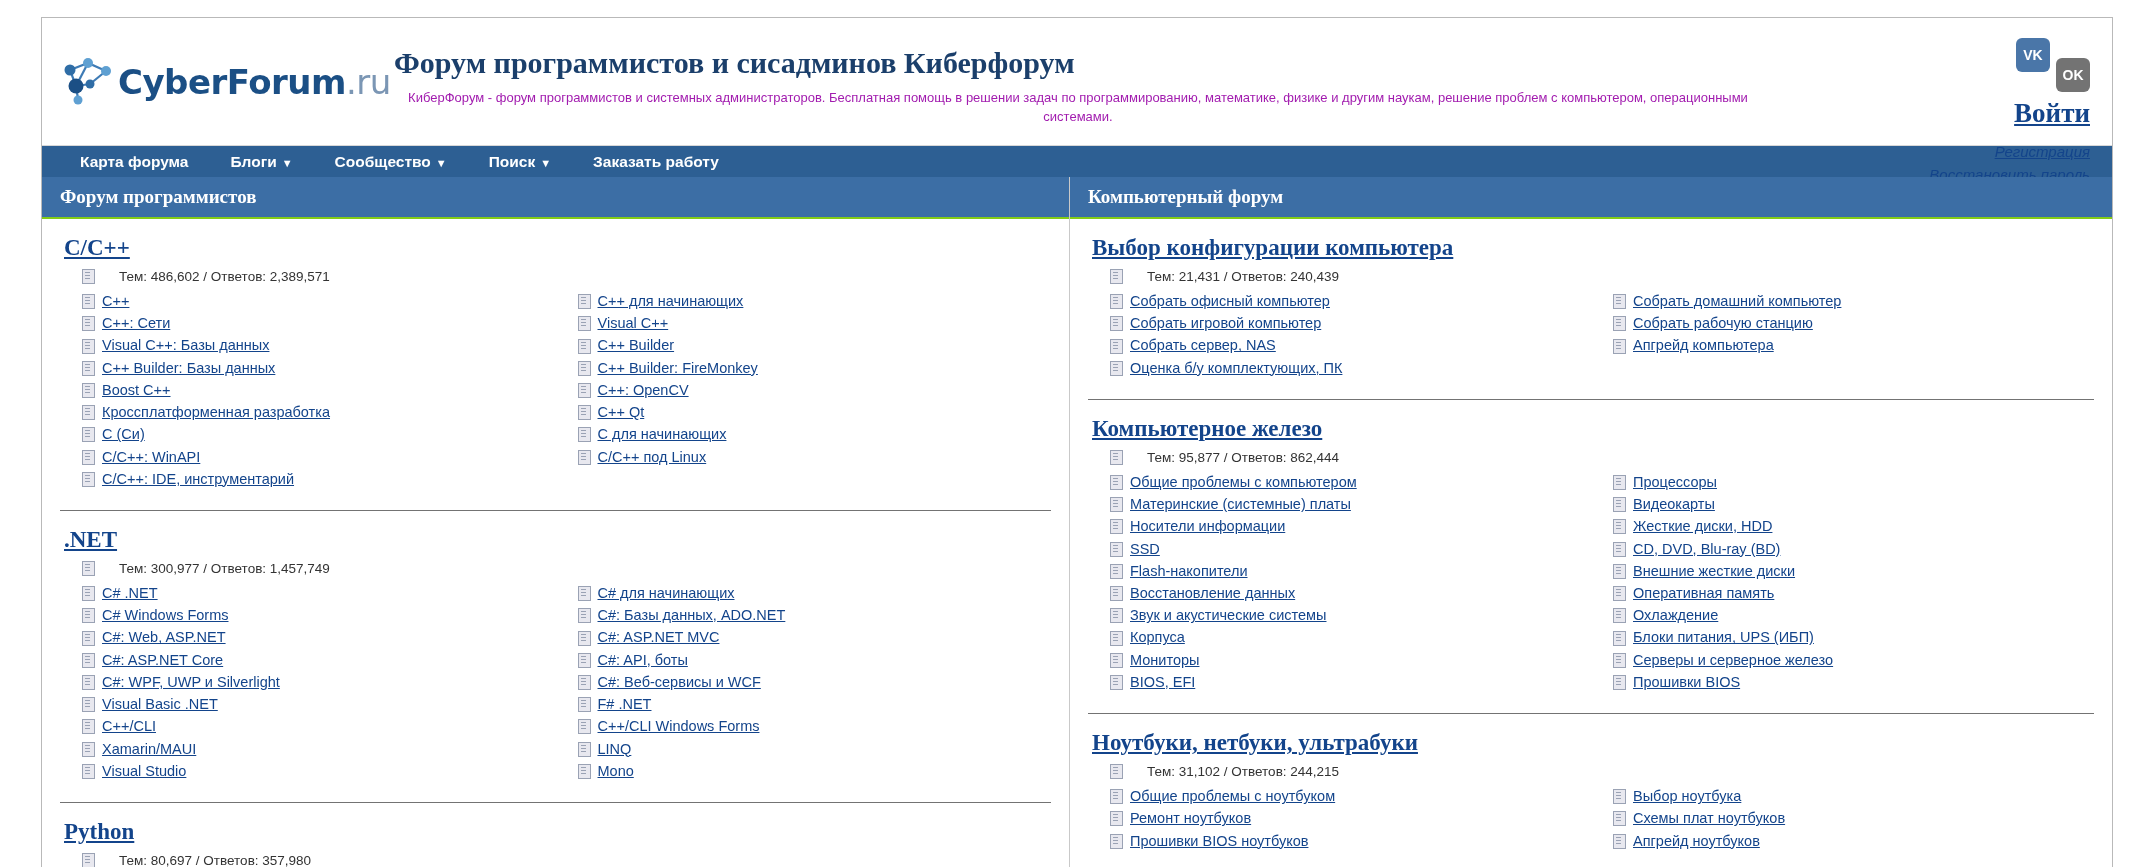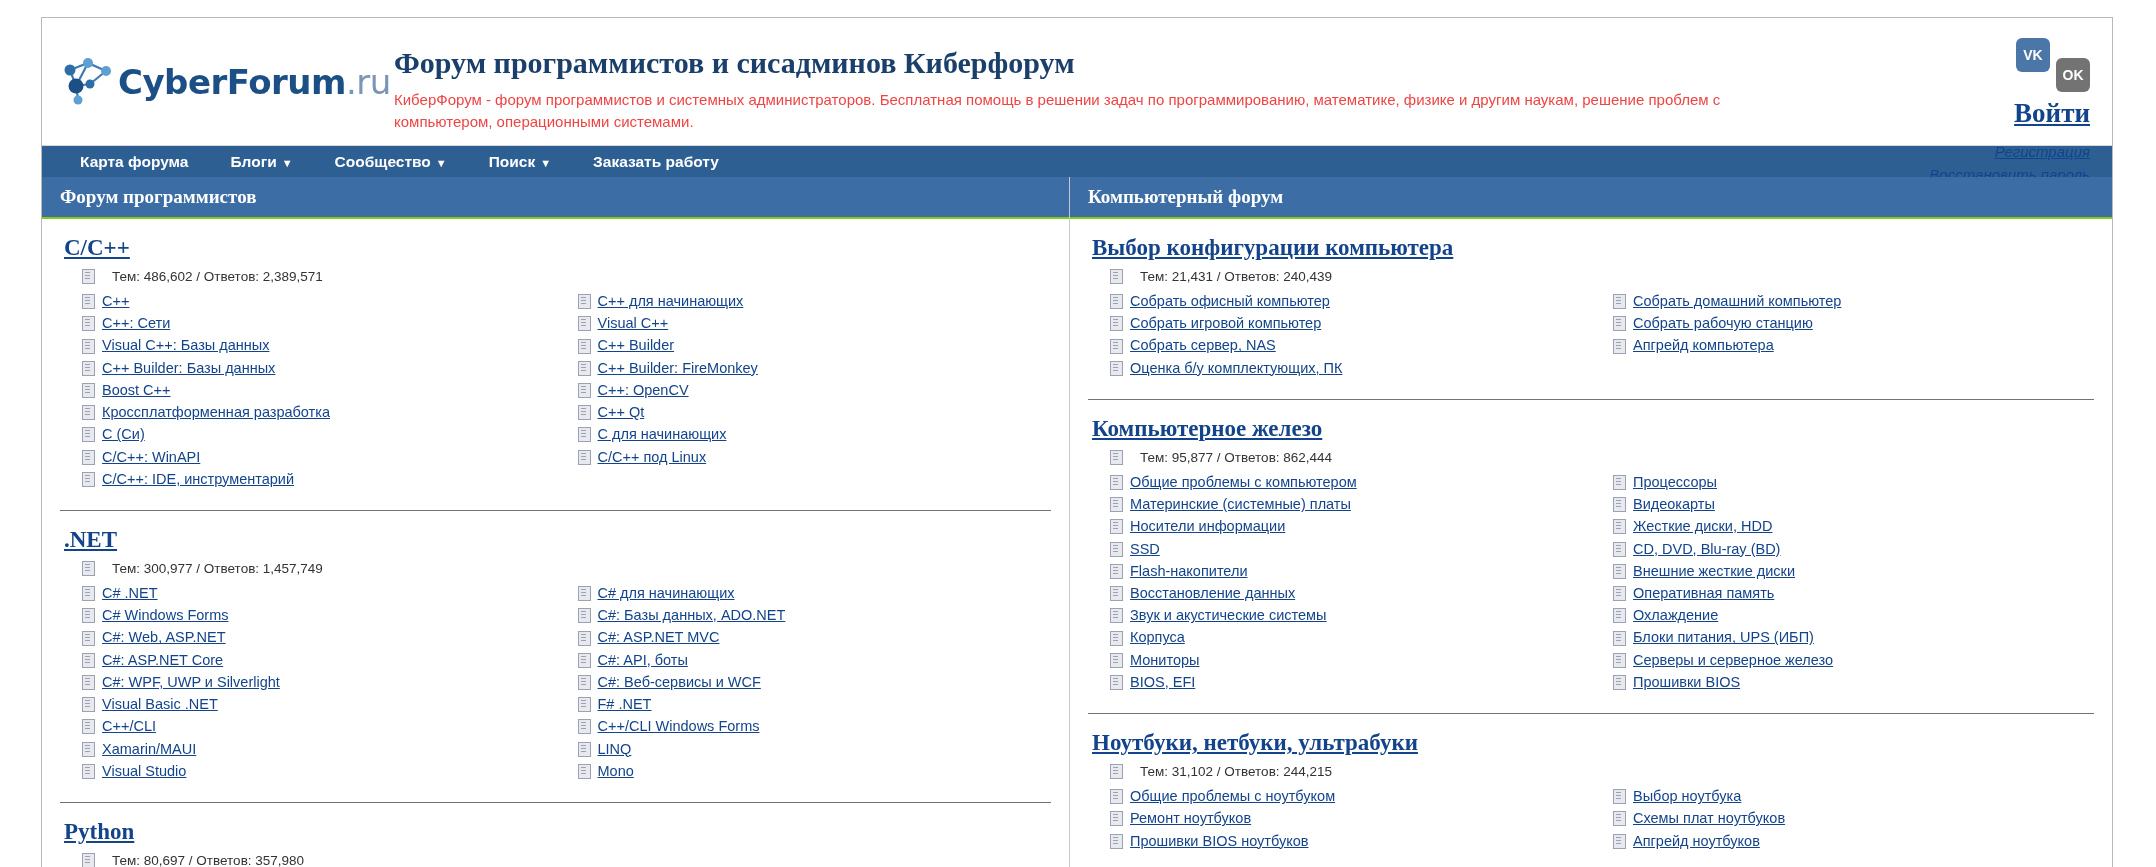--- a/index.html
+++ b/index.html
@@ -66,24 +66,25 @@
   }
   .site-title {
     font-size: 30px;
     font-weight: bold;
     color: #1b3f6b;
     margin: 0 0 10px 0;
     line-height: 1.1;
     font-family: "Liberation Serif", serif;
   }
   .site-desc {
-    font-size: 15px;
-    color: #ef4444;
+    font-size: 13px;
+    color: #a21caf;
     line-height: 1.45;
     max-width: 1390px;
+    text-align: center;
   }
 
   .account-box {
     width: 330px;
     padding-right: 22px;
     box-sizing: border-box;
     text-align: right;
     padding-top: 6px;
   }
   .social-row {
@@ -178,21 +179,21 @@
     margin: 0 0 8px 4px;
     font-family: "Liberation Serif", serif;
     display: inline-block;
   }
   .cat-stats {
     font-size: 13.5px;
     color: #333333;
     margin: 0 0 10px 22px;
     display: flex;
     align-items: center;
-    gap: 17px;
+    gap: 24px;
   }
   .mini-icon {
     width: 11px;
     height: 13px;
     background: #e8e8ef;
     border: 1px solid #9aa2b4;
     display: inline-block;
     position: relative;
     flex: none;
   }

